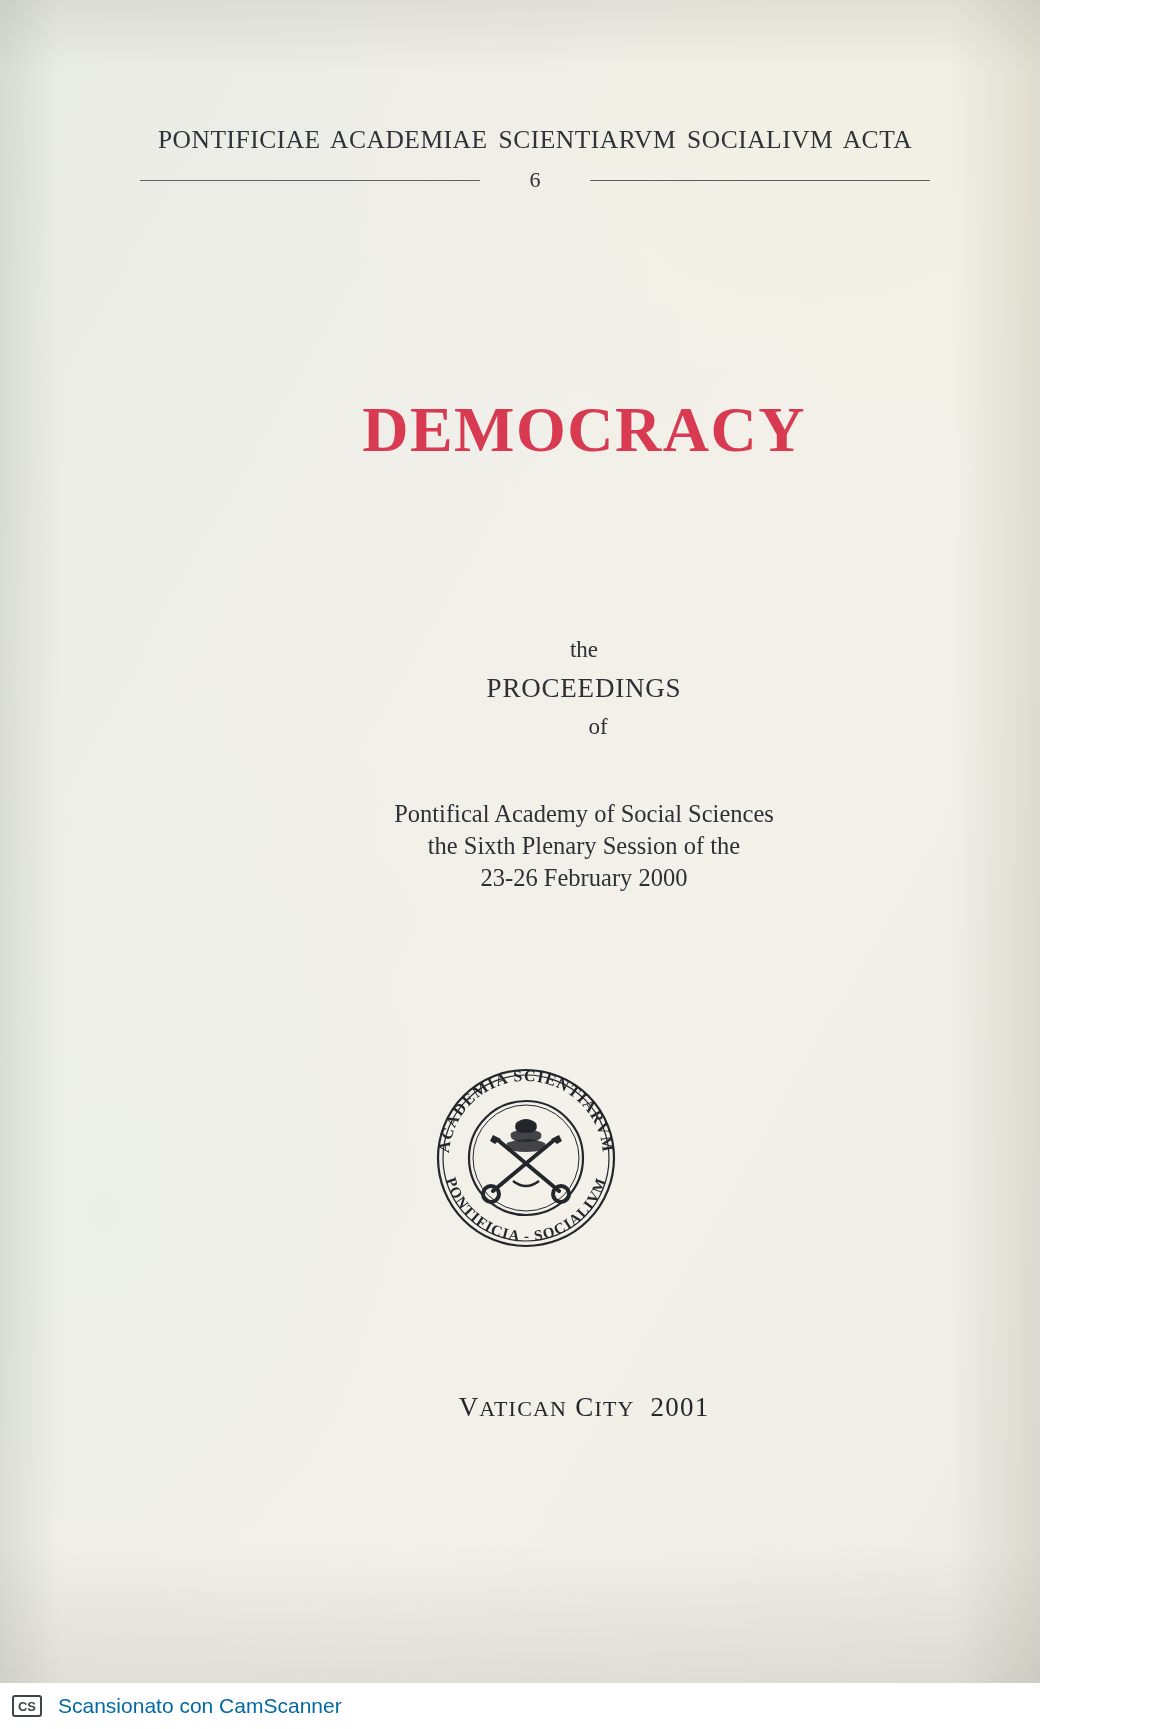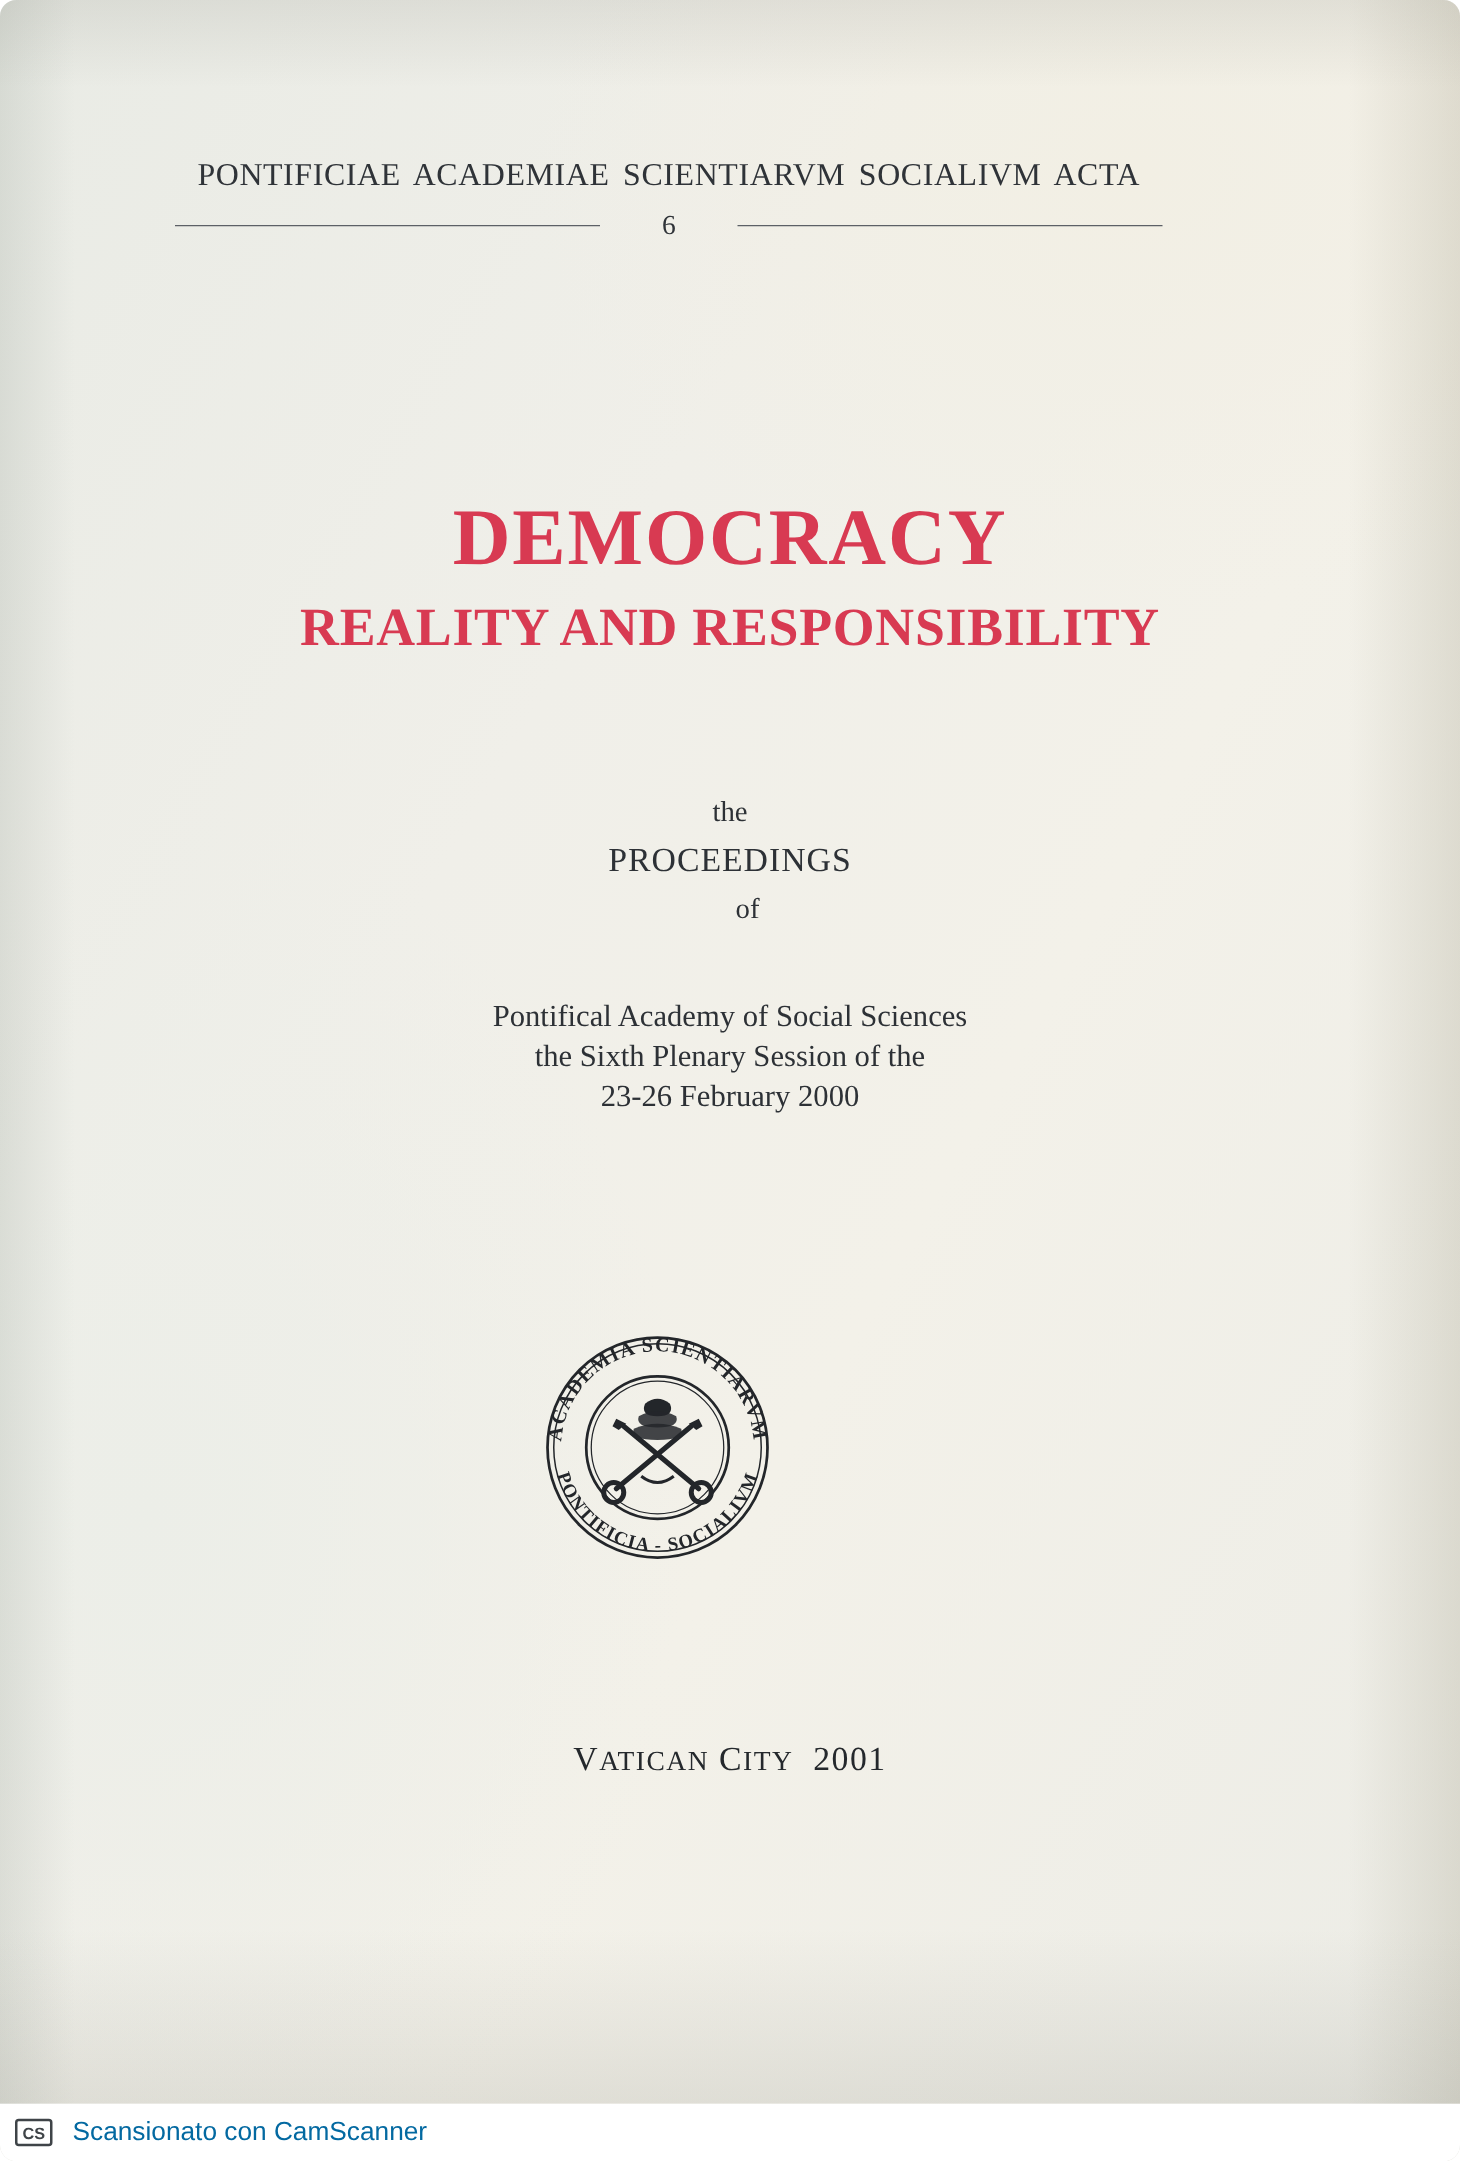--- a/index.html
+++ b/index.html
@@ -9,28 +9,27 @@
   body {
     width: 1168px;
     height: 1729px;
     background: #ffffff;
     font-family: "Liberation Serif", serif;
     overflow: hidden;
   }
 
   .page {
     position: relative;
-    width: 1168px;
+    width: 1040px;
     height: 1729px;
     background:
       radial-gradient(ellipse 700px 500px at 78% 8%, #f2efe4 0%, rgba(242,239,228,0) 70%),
       radial-gradient(ellipse 600px 800px at 10% 70%, #eceee8 0%, rgba(236,238,232,0) 72%),
       linear-gradient(120deg, #e9ebe5 0%, #f0efe9 35%, #f3f1e9 60%, #ececE6 100%);
     overflow: hidden;
-    border-radius: 13px;
   }
 
   
   .scan-shade-left {
     position: absolute;
     left: 0; top: 0;
     width: 60px; height: 1729px;
     background: linear-gradient(to right, rgba(140,150,140,0.20), rgba(140,150,140,0));
     pointer-events: none;
   }
@@ -227,21 +226,20 @@
     <div class="series-title">PONTIFICIAE ACADEMIAE SCIENTIARVM SOCIALIVM ACTA</div>
     <div class="series-rule-row">
       <div class="series-rule left"></div>
       <div class="series-number">6</div>
       <div class="series-rule right"></div>
     </div>
   </div>
 
   <div class="main-title">DEMOCRACY</div>
 
-  <div class="sub-title">REALITY AND RESPONSIBILITY</div>
 
   <div class="proceedings">
     <div class="proc-the">the</div>
     <div class="proc-main">PROCEEDINGS</div>
     <div class="proc-of">of</div>
   </div>
 
   <div class="session-block">
     <div>Pontifical Academy of Social Sciences</div>
     <div>the Sixth Plenary Session of the</div>

